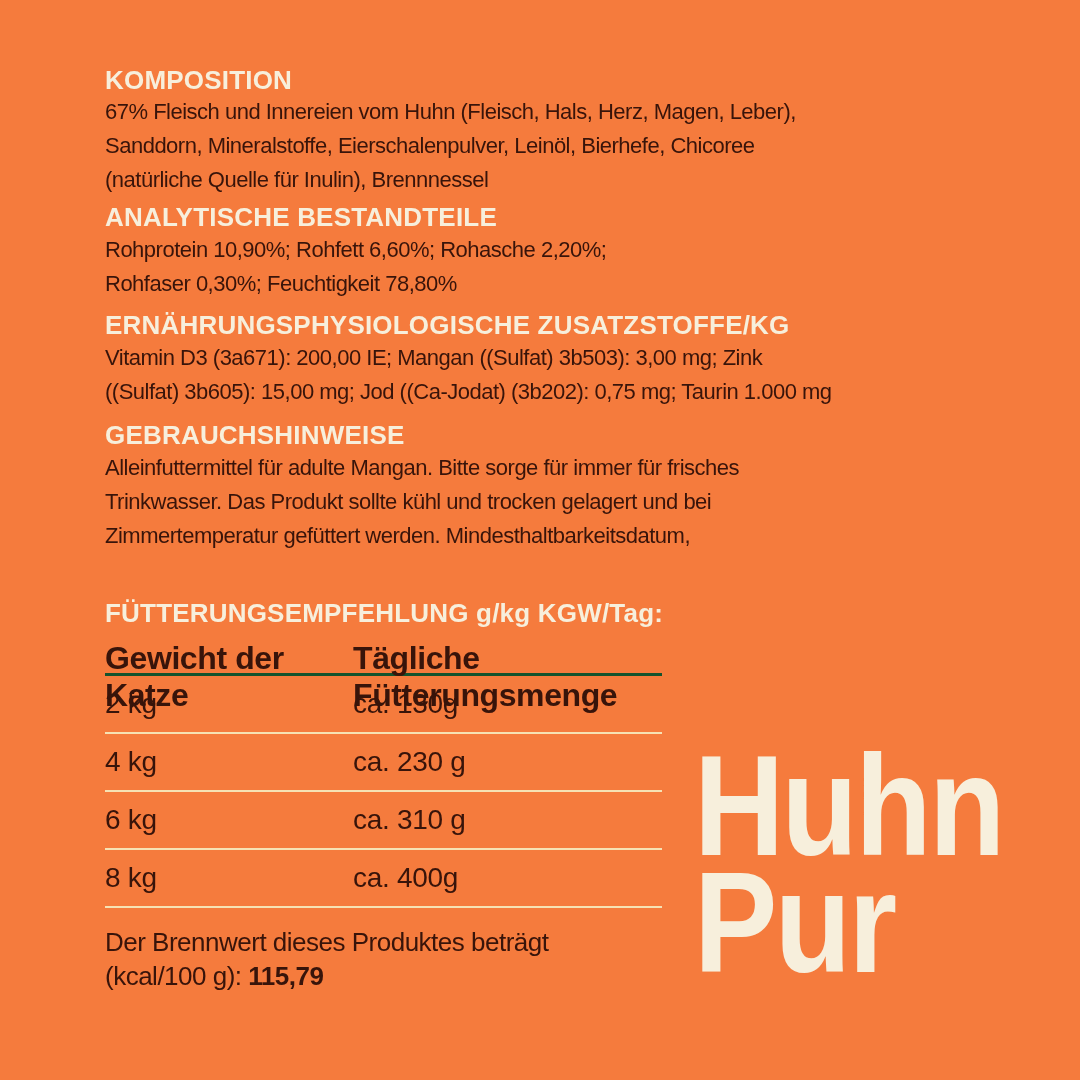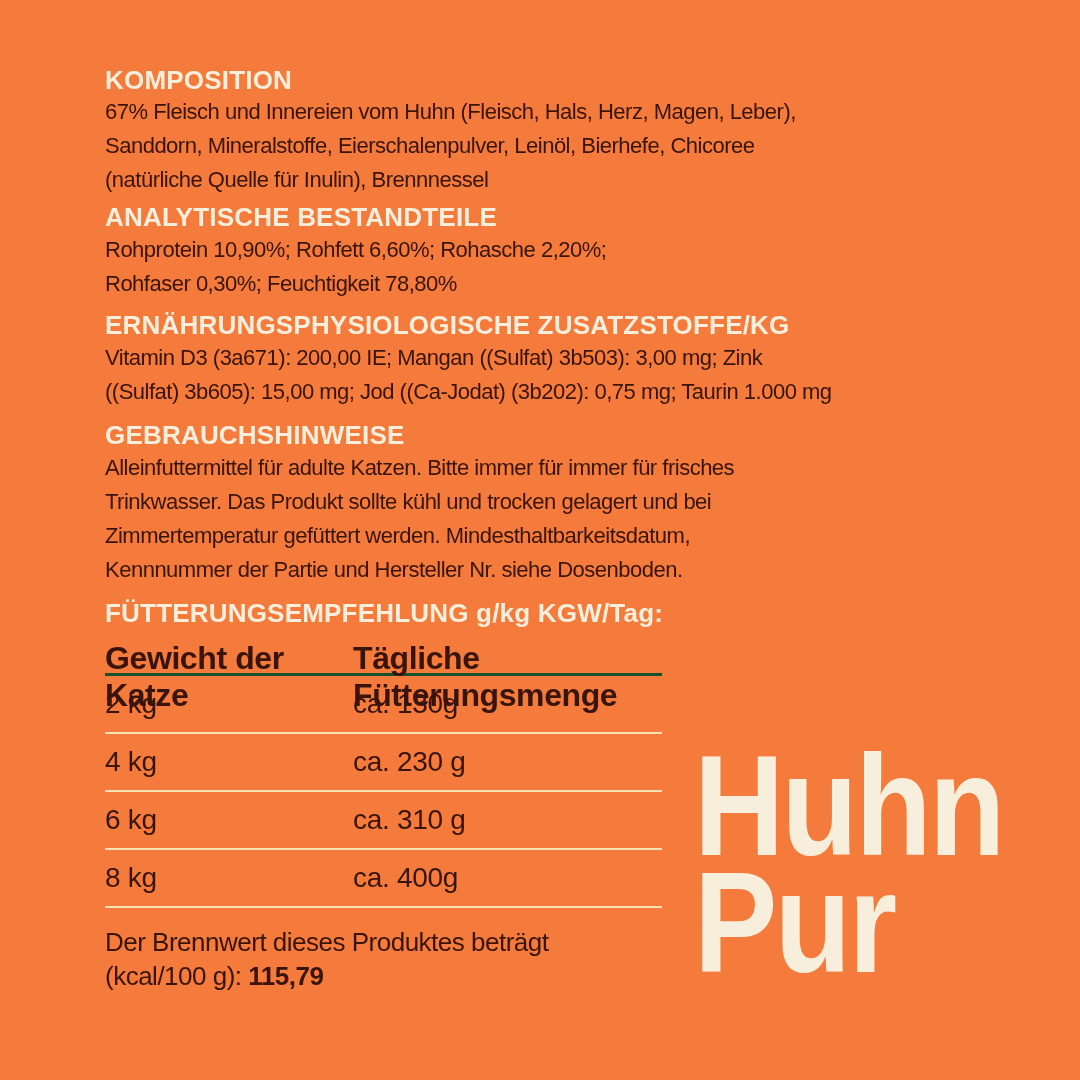--- a/index.html
+++ b/index.html
@@ -84,24 +84,23 @@
   </div>
 
   <div class="abs sec-title" style="top:310px">ERNÄHRUNGSPHYSIOLOGISCHE ZUSATZSTOFFE/KG</div>
   <div class="abs body-text" style="top:341px">
     <div>Vitamin D3 (3a671): 200,00 IE; Mangan ((Sulfat) 3b503): 3,00 mg; Zink</div>
     <div>((Sulfat) 3b605): 15,00 mg; Jod ((Ca-Jodat) (3b202): 0,75 mg; Taurin 1.000 mg</div>
   </div>
 
   <div class="abs sec-title" style="top:420px">GEBRAUCHSHINWEISE</div>
   <div class="abs body-text" style="top:451px">
-    <div>Alleinfuttermittel für adulte Katzen. Bitte immer für immer für frisches</div>
+    <div>Alleinfuttermittel für adulte Mangan. Bitte sorge für immer für frisches</div>
     <div>Trinkwasser. Das Produkt sollte kühl und trocken gelagert und bei</div>
     <div>Zimmertemperatur gefüttert werden. Mindesthaltbarkeitsdatum,</div>
-    <div>Kennnummer der Partie und Hersteller Nr. siehe Dosenboden.</div>
   </div>
 
   <div class="abs sec-title" style="top:598px">FÜTTERUNGSEMPFEHLUNG g/kg KGW/Tag:</div>
 
   <div class="feed-table">
     <div class="ft-header">
       <div class="ft-col1">Gewicht der Katze</div>
       <div class="ft-col2">Tägliche Fütterungsmenge</div>
     </div>
     <div class="ft-row">

